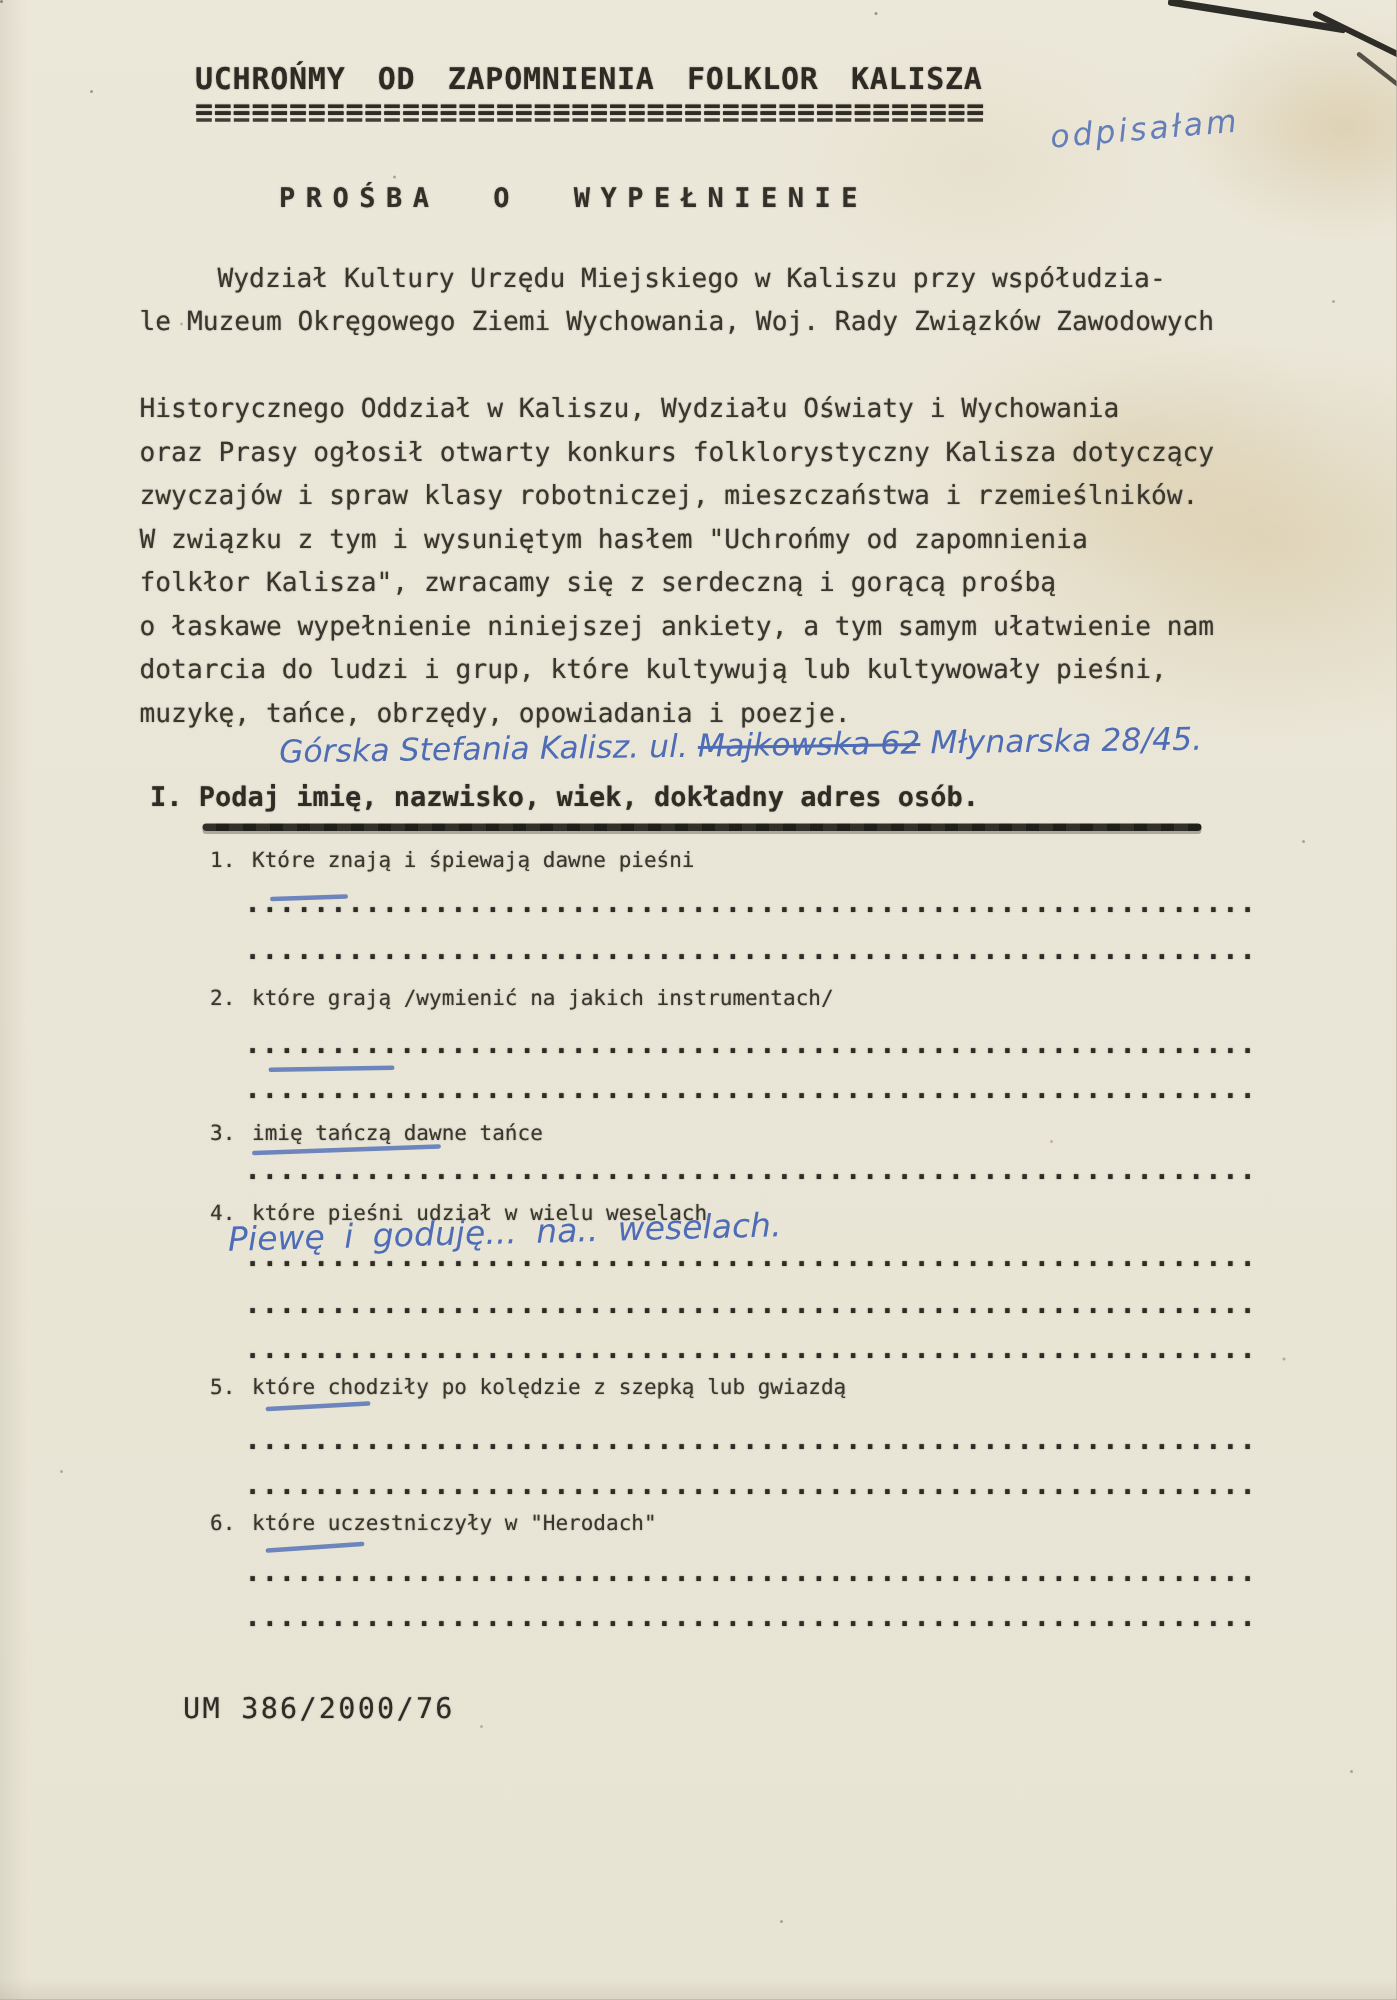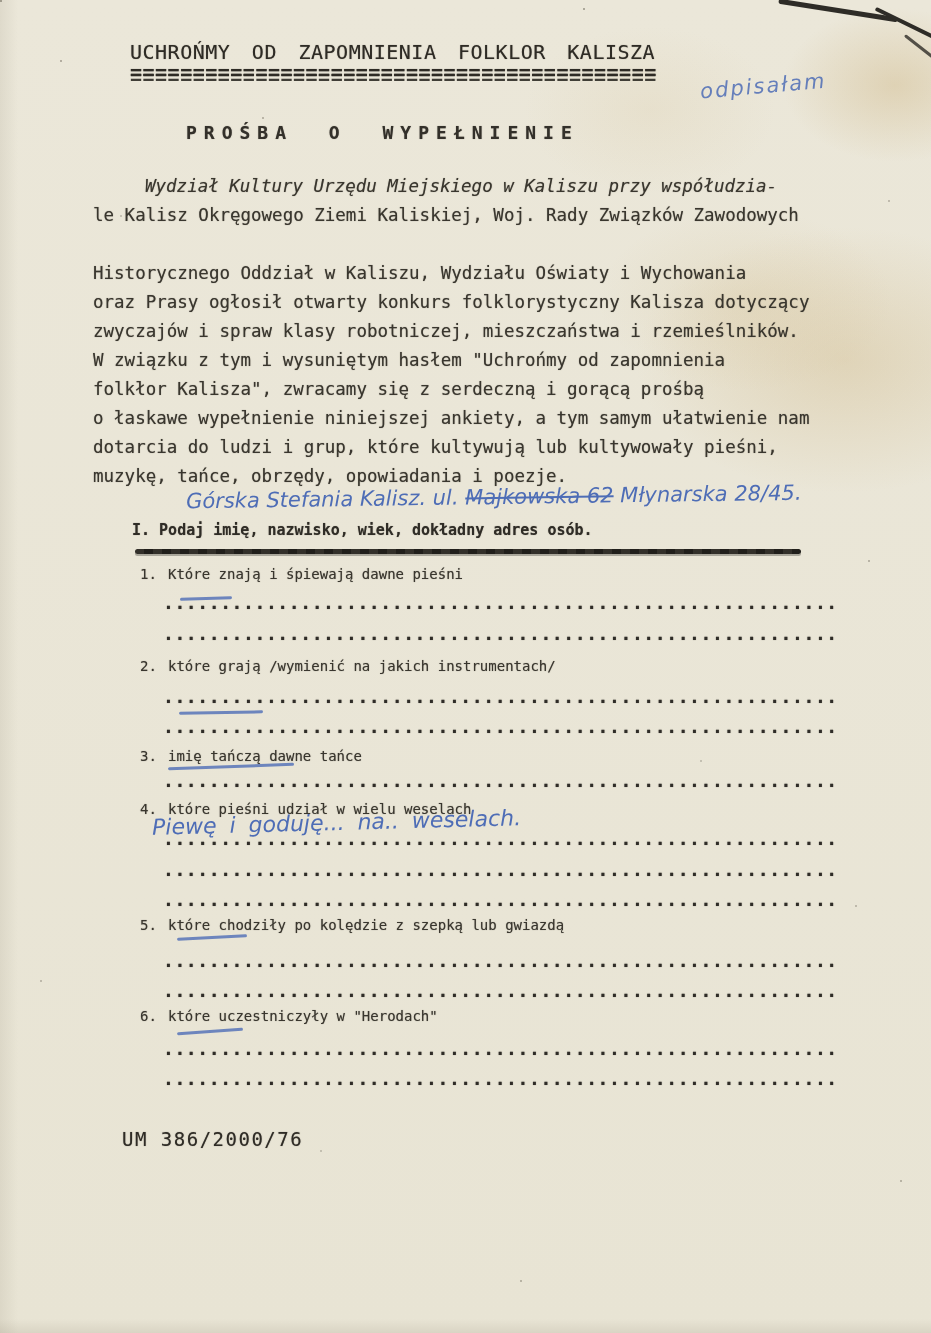--- a/index.html
+++ b/index.html
@@ -13,26 +13,26 @@
     background:
       radial-gradient(ellipse 160px 110px at 895px 85px,  rgba(199,170,112,.34), rgba(199,170,112,0) 70%),
       radial-gradient(ellipse 300px 190px at 845px 360px, rgba(199,170,112,.30), rgba(199,170,112,0) 70%),
       radial-gradient(ellipse 210px 130px at 745px 300px, rgba(203,176,120,.18), rgba(203,176,120,0) 70%),
       radial-gradient(ellipse 180px 120px at 650px 110px, rgba(203,176,120,.12), rgba(203,176,120,0) 70%),
       linear-gradient(90deg, rgba(110,100,80,.10), rgba(110,100,80,0) 18px),
       linear-gradient(0deg,  rgba(110,100,80,.12), rgba(110,100,80,0) 14px),
       linear-gradient(#ebe7d9,#e8e4d4);
   }
   .typed{position:absolute;color:#39362e;text-shadow:0 0 1px rgba(52,48,40,.55);white-space:pre;}
-  .header-title{left:130px;top:40px;font-size:20px;font-weight:normal;letter-spacing:.5px;word-spacing:9px;color:#2e2b25;}
+  .header-title{left:130px;top:40px;font-size:20px;font-weight:bold;letter-spacing:.5px;word-spacing:9px;color:#2e2b25;}
   .header-rule{left:130px;top:60px;font-size:20px;font-weight:bold;letter-spacing:.5px;color:#2e2b25;text-shadow:0 5px 0 rgba(46,43,37,.9),0 0 1px rgba(46,43,37,.6);}
   .doc-title{left:186px;top:122px;font-size:18px;font-weight:bold;letter-spacing:7px;word-spacing:18px;color:#33302a;}
   .pline{left:93px;font-size:17.5px;line-height:29px;}
-  .indent{padding-left:52px;font-style:italic;}
-  .section-head{left:100px;top:521px;font-size:15px;font-weight:bold;color:#2f2c26;margin-left:32px;}
+  .indent{padding-left:52px;}
+  .section-head{left:100px;top:521px;font-size:18px;font-weight:bold;color:#2f2c26;}
   .section-rule{position:absolute;left:135px;top:549px;width:666px;height:5px;border-radius:3px;
     background:repeating-linear-gradient(90deg,#33302a 0 9px,#211f1b 9px 18px);
     box-shadow:0 2px 0 rgba(51,48,42,.35);}
   .qtext{font-size:14px;}
   .qnum{display:inline-block;width:28px;}
   .dots{left:163px;font-size:18px;font-weight:bold;letter-spacing:.6px;color:#2f2c27;text-shadow:0 0 1px rgba(47,44,39,.6);}
   .footer-ref{left:122px;top:1128px;font-size:19px;letter-spacing:1.5px;color:#2f2c26;}
   .hand{position:absolute;color:#4e6db6;font-family:"DejaVu Sans",sans-serif;font-style:italic;white-space:pre;}
   .hand-note{left:700px;top:74px;font-size:21px;transform:rotate(-5deg);letter-spacing:2px;opacity:.85;}
   .hand-name{left:186px;top:485px;font-size:21px;transform:rotate(-.8deg);}
@@ -60,21 +60,21 @@
   <div class="fold fold3"></div>
 
   <div class="typed header-title">UCHROŃMY OD ZAPOMNIENIA FOLKLOR KALISZA</div>
   <div class="typed header-rule">==========================================</div>
 
   <div class="hand hand-note">odpisałam</div>
 
   <div class="typed doc-title">PROŚBA O WYPEŁNIENIE</div>
 
   <div class="typed pline indent" style="top:172px">Wydział Kultury Urzędu Miejskiego w Kaliszu przy współudzia-</div>
-  <div class="typed pline" style="top:201px">le Kalisz Okręgowego Ziemi Kaliskiej, Woj. Rady Związków Zawodowych</div>
+  <div class="typed pline" style="top:201px">le Muzeum Okręgowego Ziemi Wychowania, Woj. Rady Związków Zawodowych</div>
   <div class="typed pline" style="top:259px">Historycznego Oddział w Kaliszu, Wydziału Oświaty i Wychowania</div>
   <div class="typed pline" style="top:288px">oraz Prasy ogłosił otwarty konkurs folklorystyczny Kalisza dotyczący</div>
   <div class="typed pline" style="top:317px">zwyczajów i spraw klasy robotniczej, mieszczaństwa i rzemieślników.</div>
   <div class="typed pline" style="top:346px">W związku z tym i wysuniętym hasłem "Uchrońmy od zapomnienia</div>
   <div class="typed pline" style="top:375px">folkłor Kalisza", zwracamy się z serdeczną i gorącą prośbą</div>
   <div class="typed pline" style="top:404px">o łaskawe wypełnienie niniejszej ankiety, a tym samym ułatwienie nam</div>
   <div class="typed pline" style="top:433px">dotarcia do ludzi i grup, które kultywują lub kultywowały pieśni,</div>
   <div class="typed pline" style="top:462px">muzykę, tańce, obrzędy, opowiadania i poezje.</div>
 
   <div class="hand hand-name"><span>Górska Stefania Kalisz. ul. </span><span class="struck">Majkowska 62</span><span> Młynarska 28/45.</span></div>

